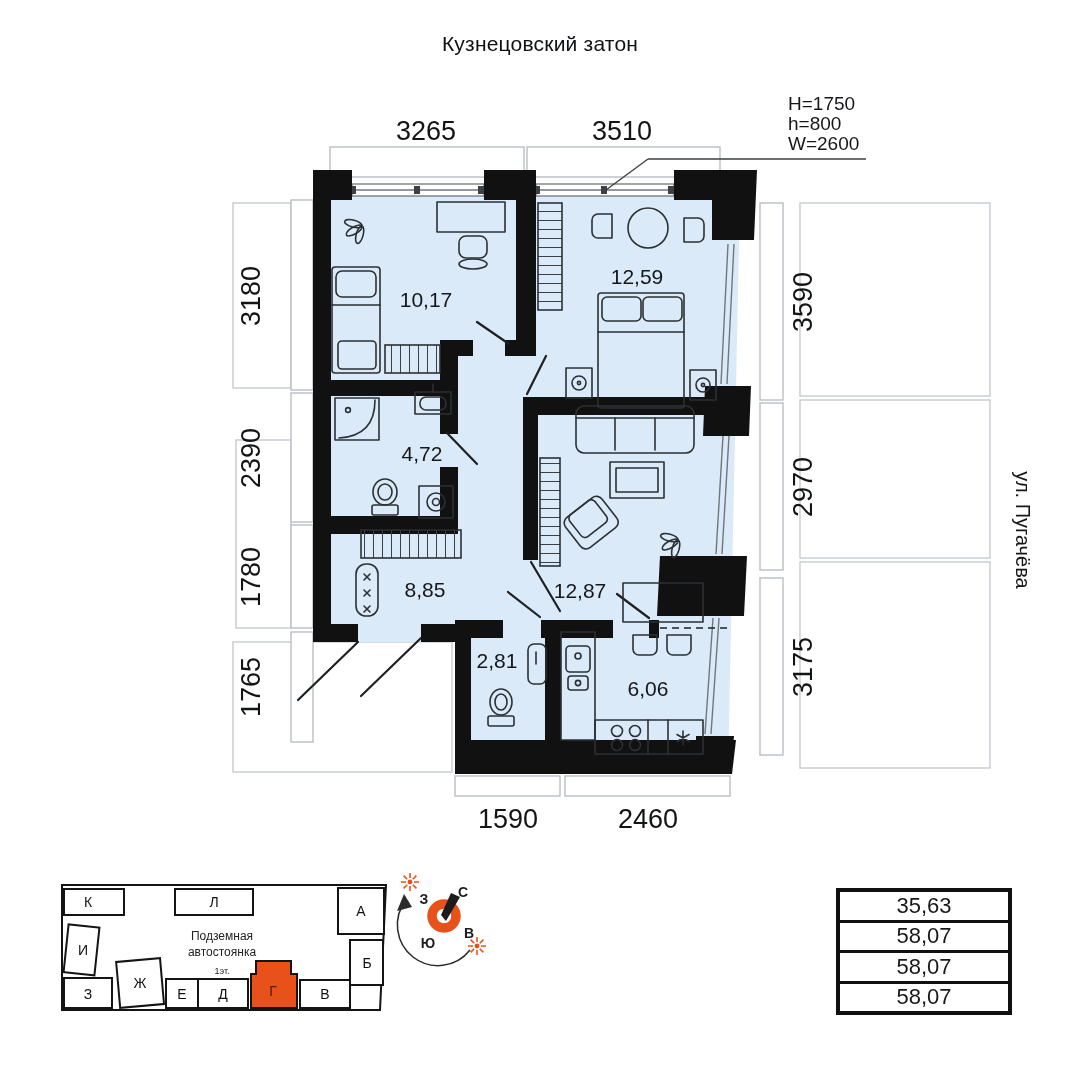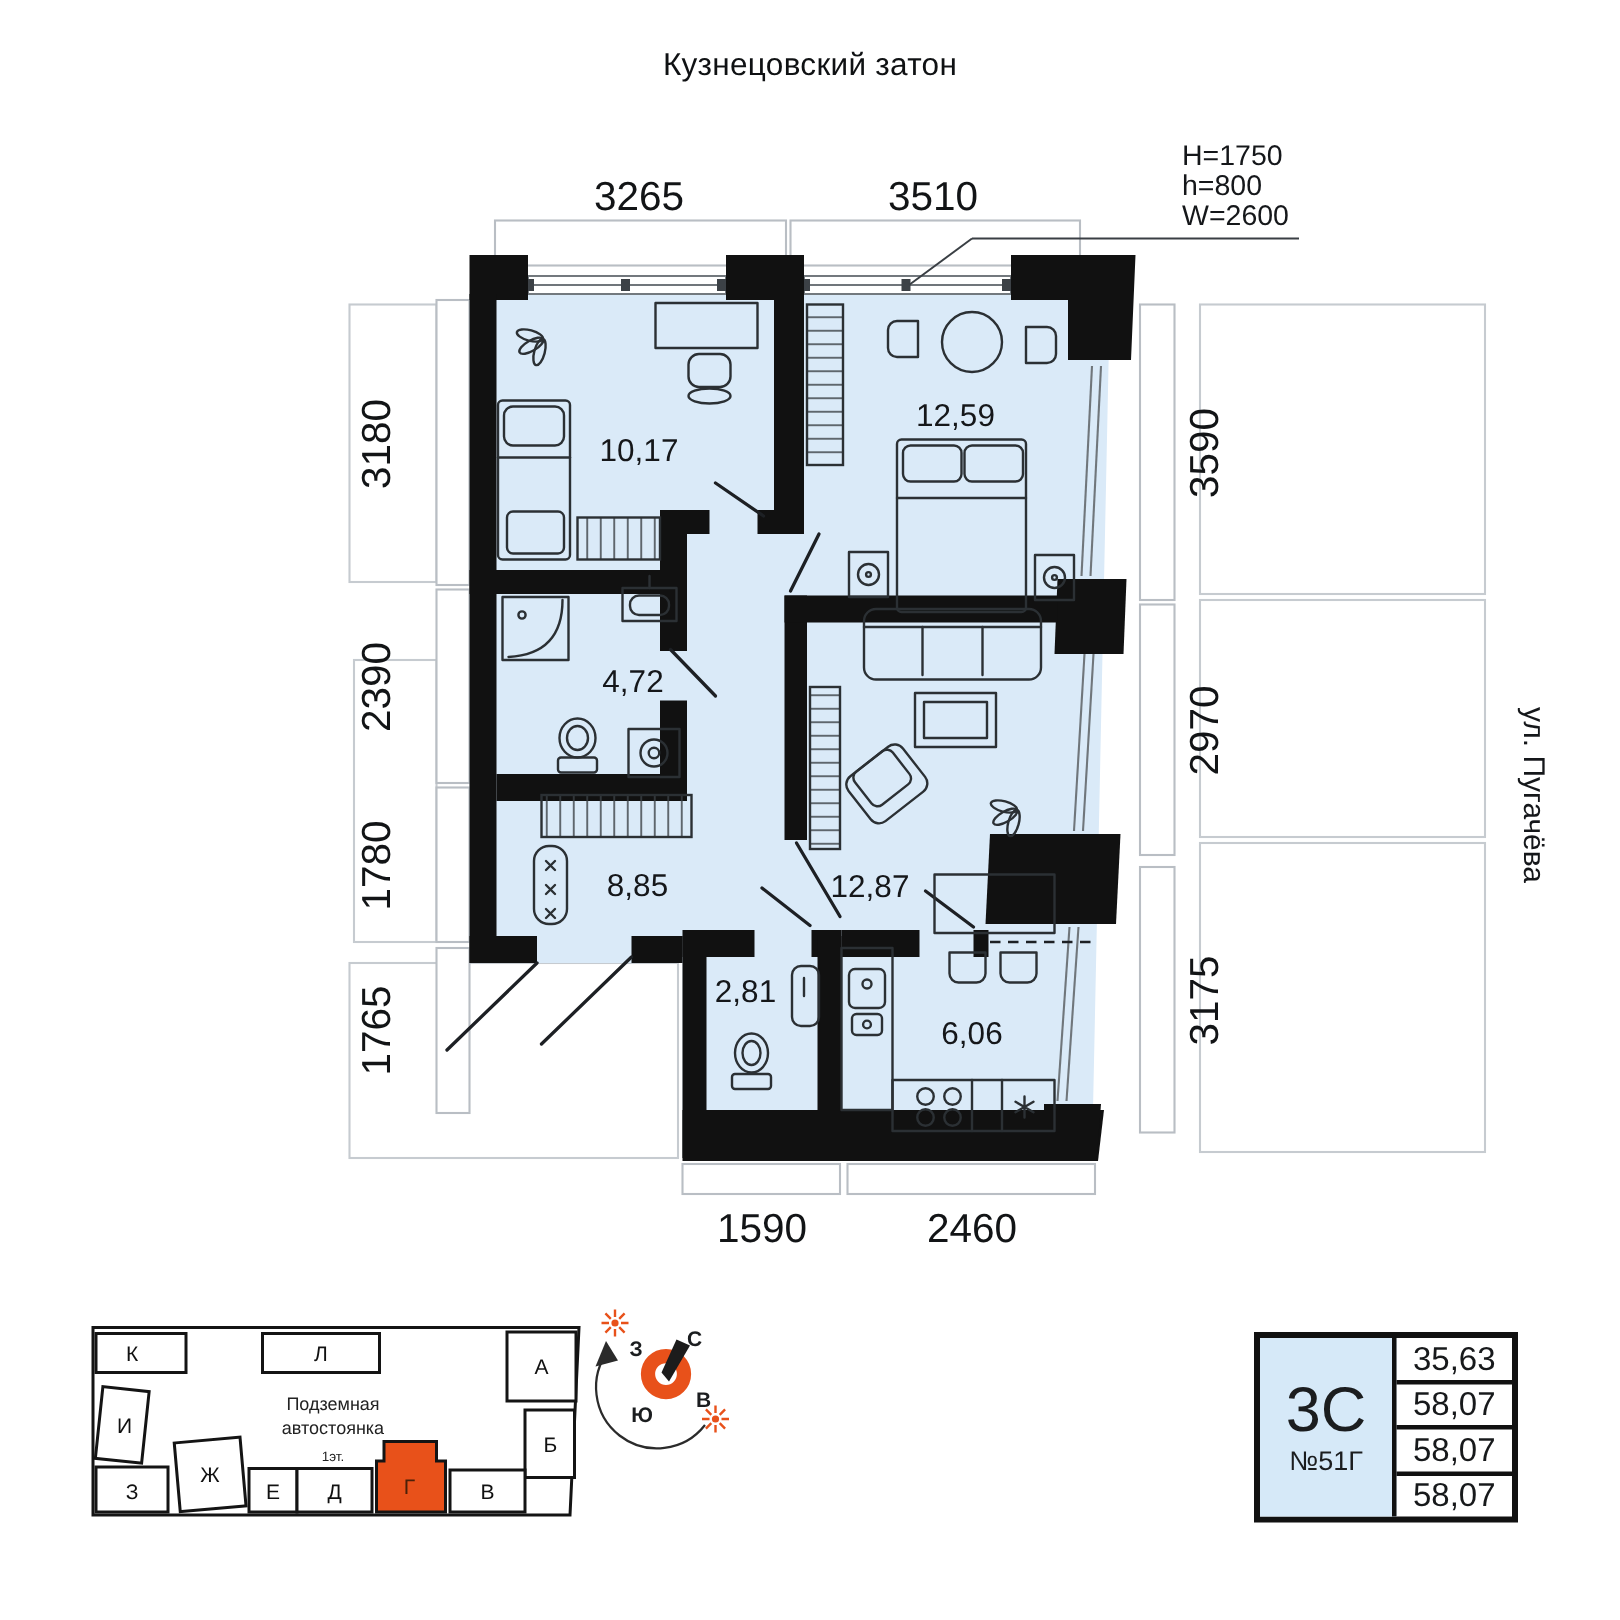--- a/index.html
+++ b/index.html
@@ -395,24 +395,20 @@
       <g text-anchor="middle">
         <text class="compass-letter" x="463" y="897">С</text>
         <text class="compass-letter" x="424" y="904">З</text>
         <text class="compass-letter" x="428" y="948">Ю</text>
         <text class="compass-letter" x="469" y="938">В</text>
       </g>
     </g>
   </svg>
 
   <div id="info-card">
-    <div class="card-left">
-      <div class="card-type">3С</div>
-      <div class="card-num">№51Г</div>
-    </div>
     <div class="card-right">
       <div class="card-val">35,63</div>
       <div class="card-val">58,07</div>
       <div class="card-val">58,07</div>
       <div class="card-val">58,07</div>
     </div>
   </div>
 
 </div>
 

